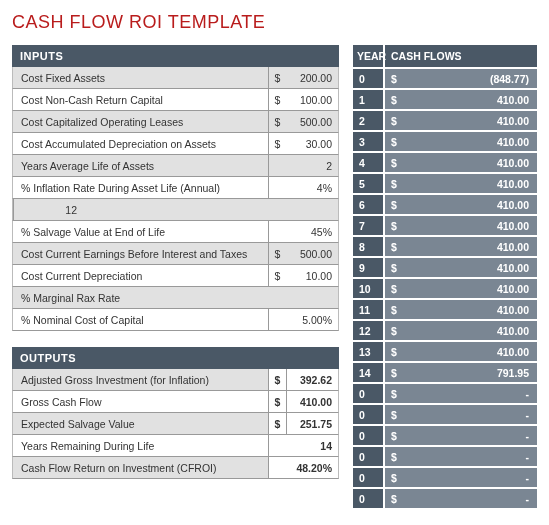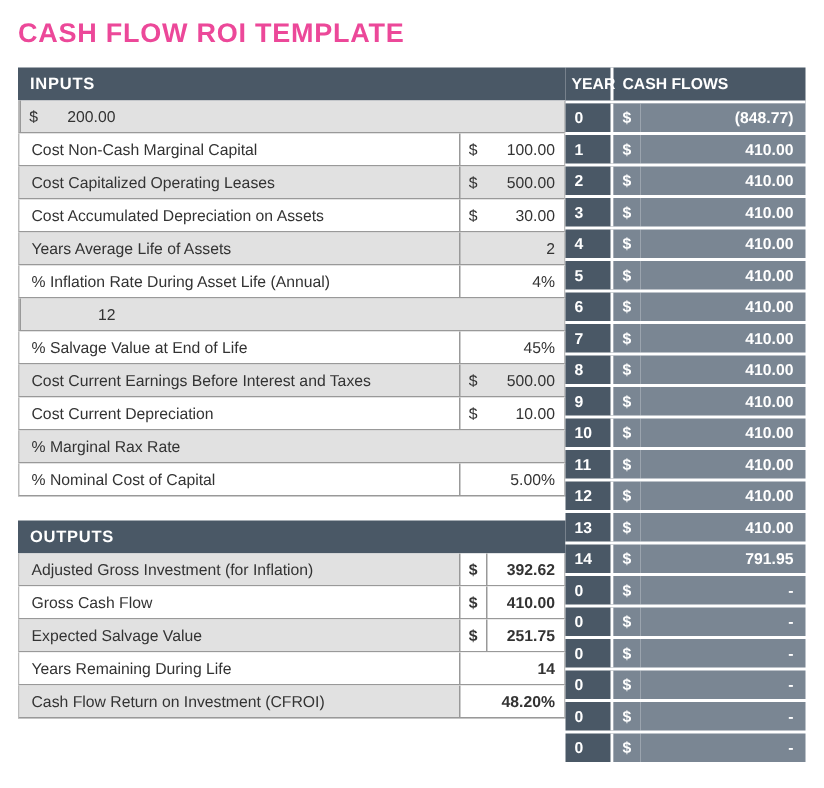--- a/index.html
+++ b/index.html
@@ -6,31 +6,32 @@
   body {
     font-family: Arial, Helvetica, sans-serif;
     background: #fff;
     padding: 12px;
     width: 549px;
     font-size: 11px;
     color: #333;
   }
   .title {
     font-size: 18px;
-    font-weight: bold;
-    color: #ec4899;
+    font-weight: normal;
+    color: #b91c1c;
     letter-spacing: 0.5px;
     margin-bottom: 12px;
   }
   .columns {
     display: flex;
+    gap: 14px;
     align-items: flex-start;
   }
   .left { flex: 1; }
-  .right { width: 160px; }
+  .right { width: 184px; }
   .block { margin-bottom: 16px; }
   .block-header {
     background: #4a5866;
     color: #fff;
     font-weight: bold;
     font-size: 11px;
     padding: 5px 8px;
     letter-spacing: 0.5px;
   }
   .row {
@@ -137,25 +138,26 @@
 <div class="title">CASH FLOW ROI TEMPLATE</div>
 
 <div class="columns">
 
   <div class="left">
 
     <div class="block">
       <div class="block-header">INPUTS</div>
       <div id="inputs-body">
           <div class="row">
+            <div class="label">Cost Fixed Assets</div>
             <div class="dollar">$</div>
             <div class="value">200.00</div>
           </div>
           <div class="row">
-            <div class="label">Cost Non-Cash Marginal Capital</div>
+            <div class="label">Cost Non-Cash Return Capital</div>
             <div class="dollar">$</div>
             <div class="value">100.00</div>
           </div>
           <div class="row">
             <div class="label">Cost Capitalized Operating Leases</div>
             <div class="dollar">$</div>
             <div class="value">500.00</div>
           </div>
           <div class="row">
             <div class="label">Cost Accumulated Depreciation on Assets</div>

